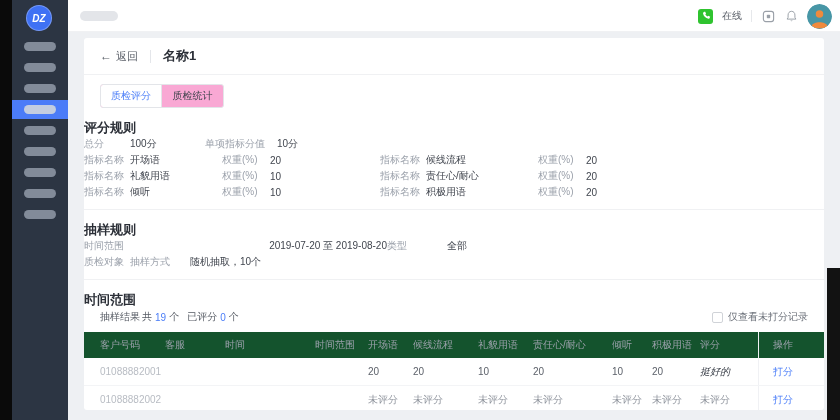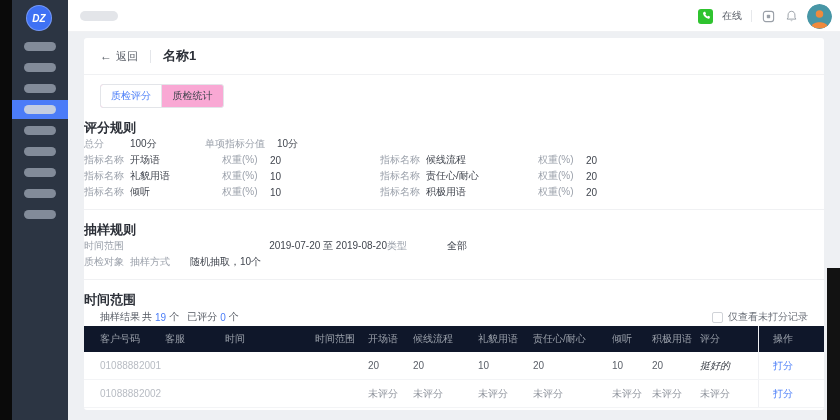--- a/index.html
+++ b/index.html
@@ -65,21 +65,21 @@
   .sum-row{display:flex;align-items:center;height:18px;padding:0 16px;font-size:10px;color:#565b64;}
   .sum-row .num{color:#4a7df8;margin:0 3px;}
   .sum-label{margin-right:2px;}
   .sum-right{margin-left:auto;display:flex;align-items:center;gap:5px;color:#6a6f78;}
   .checkbox{width:11px;height:11px;border:1px solid #d0d3d8;border-radius:2px;background:#fff;
     box-sizing:border-box;cursor:pointer;}
 
   
   .trow{display:grid;grid-template-columns:65px 60px 90px 53px 45px 65px 55px 79px 40px 48px 58px 1fr;
     padding-left:16px;align-items:center;font-size:10px;}
-  .thead{height:26px;background:#0f172a;color:#9aa0aa;}
+  .thead{height:26px;background:#14532d;color:#9aa0aa;margin-top:6px;}
   .tbody-row{height:27px;border-bottom:1px solid #f3f4f6;color:#5a5f68;}
   .cell-phone{color:#b8bcc3;}
   .pill{background:#d8dbe0;border-radius:4px;height:8px;}
   .pill.s{width:20px;}
   .pill.l{width:48px;}
   .na{color:#8d929b;}
   .rating{color:#3c414a;font-style:italic;}
   .col-action{border-left:1px solid #f0f1f4;height:100%;display:flex;align-items:center;padding-left:14px;box-sizing:border-box;}
   .score-link{color:#4a7df8;cursor:pointer;}
   .col-fixedsep{box-shadow:6px 0 6px -5px rgba(0,0,0,0.04);}

